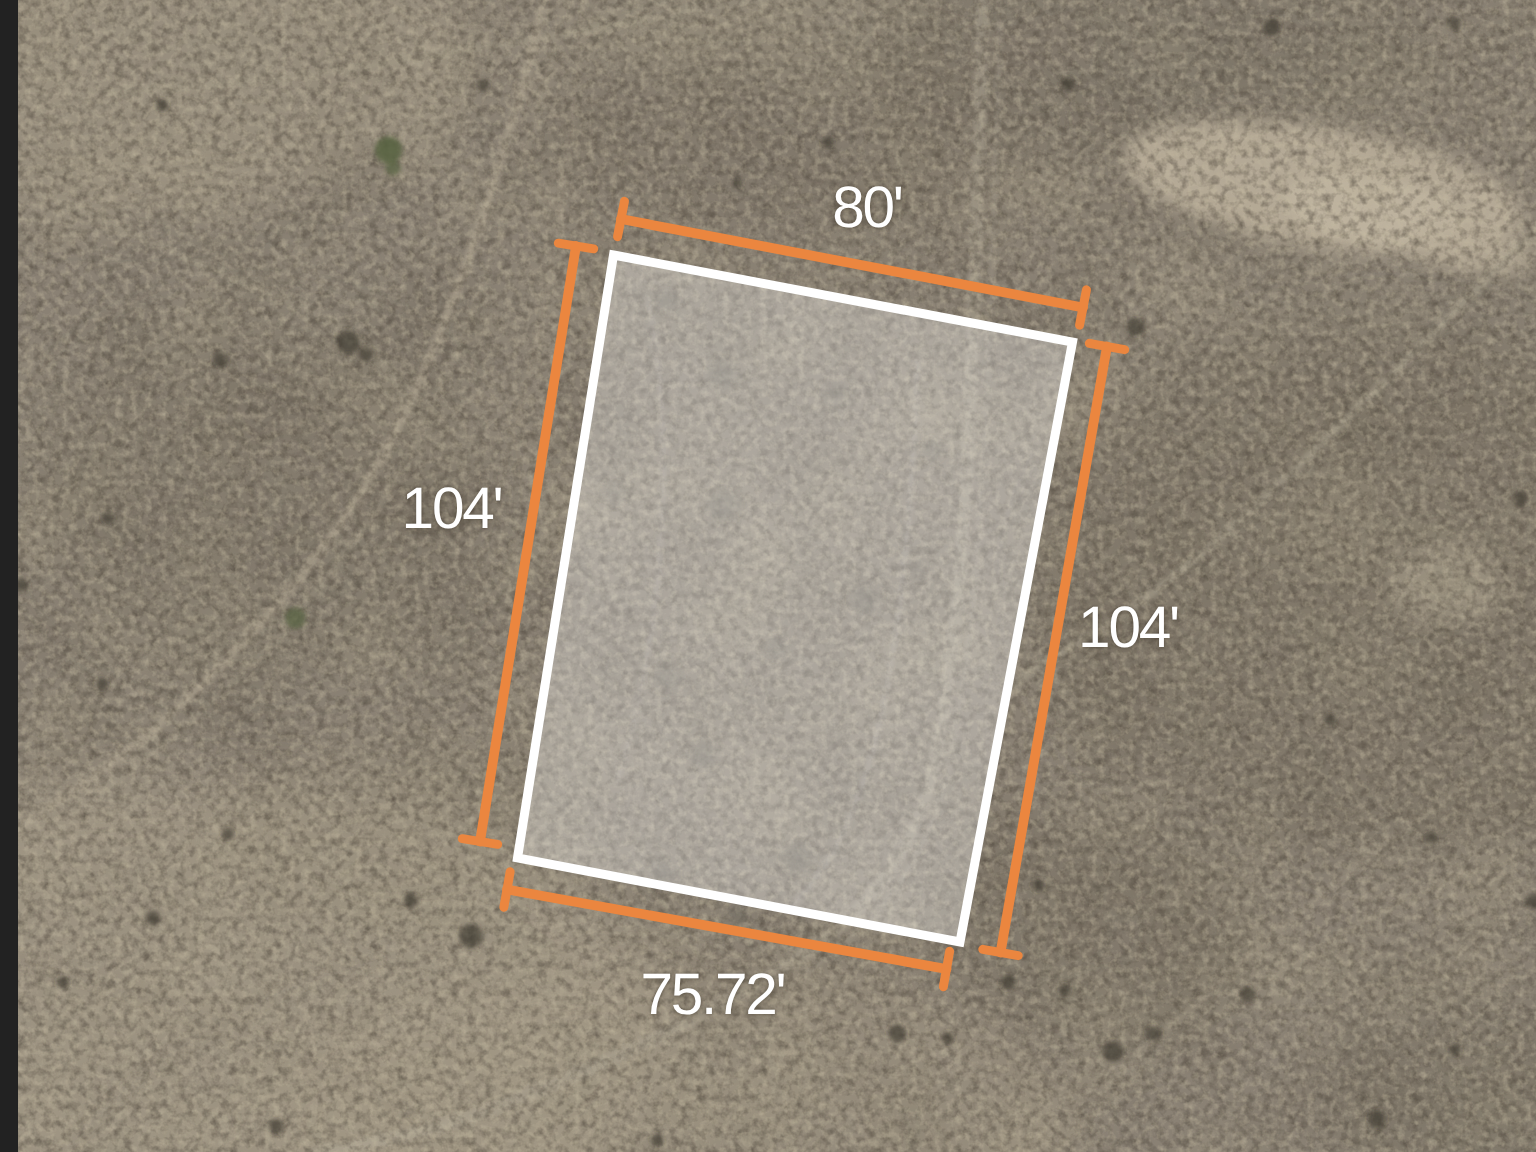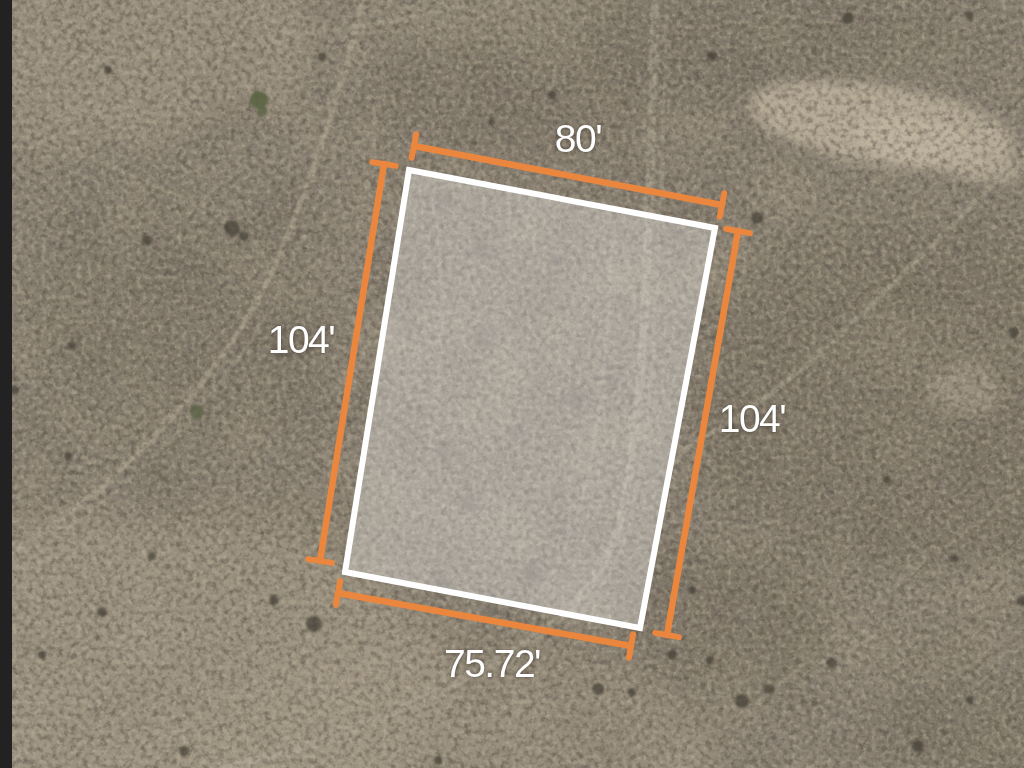--- a/index.html
+++ b/index.html
@@ -197,14 +197,14 @@
         <line x1="326" y1="593" x2="619" y2="646" stroke-width="6.5"></line>
         <line x1="323.9" y1="604.8" x2="328.1" y2="581.2" stroke-width="6"></line>
         <line x1="616.9" y1="657.8" x2="621.1" y2="634.2" stroke-width="6"></line>
       </g>
     </g>
   </svg>
 
   <div class="dim-label" style="left:566px; top:139px;">80'</div>
   <div class="dim-label" style="left:289px; top:340px;">104'</div>
   <div class="dim-label" style="left:740px; top:419px;">104'</div>
-  <div class="dim-label" style="left:480px; top:664px;">75.72'</div>
+  <div class="dim-label" style="left:463px; top:664px;">75.72'</div>
 </div>
 
 </body></html>

